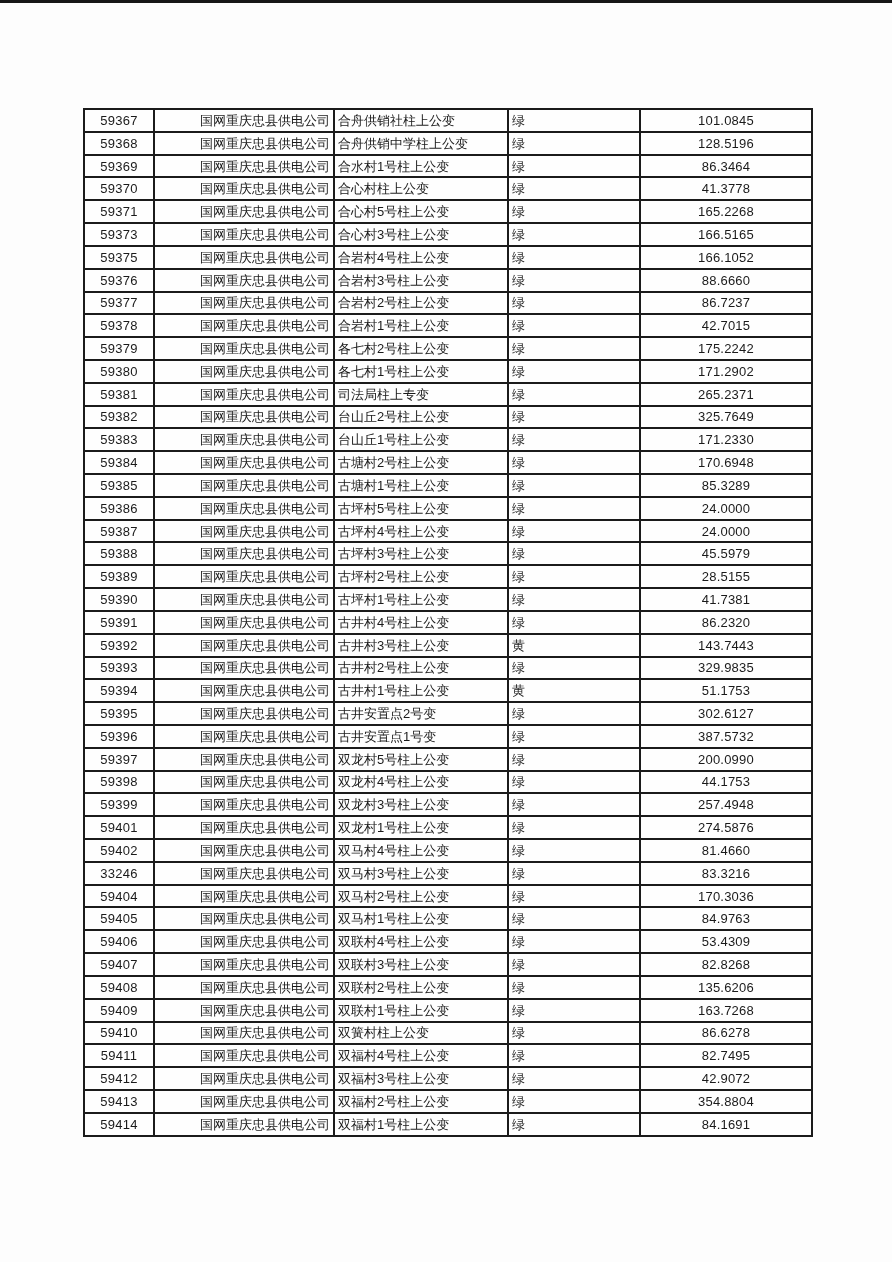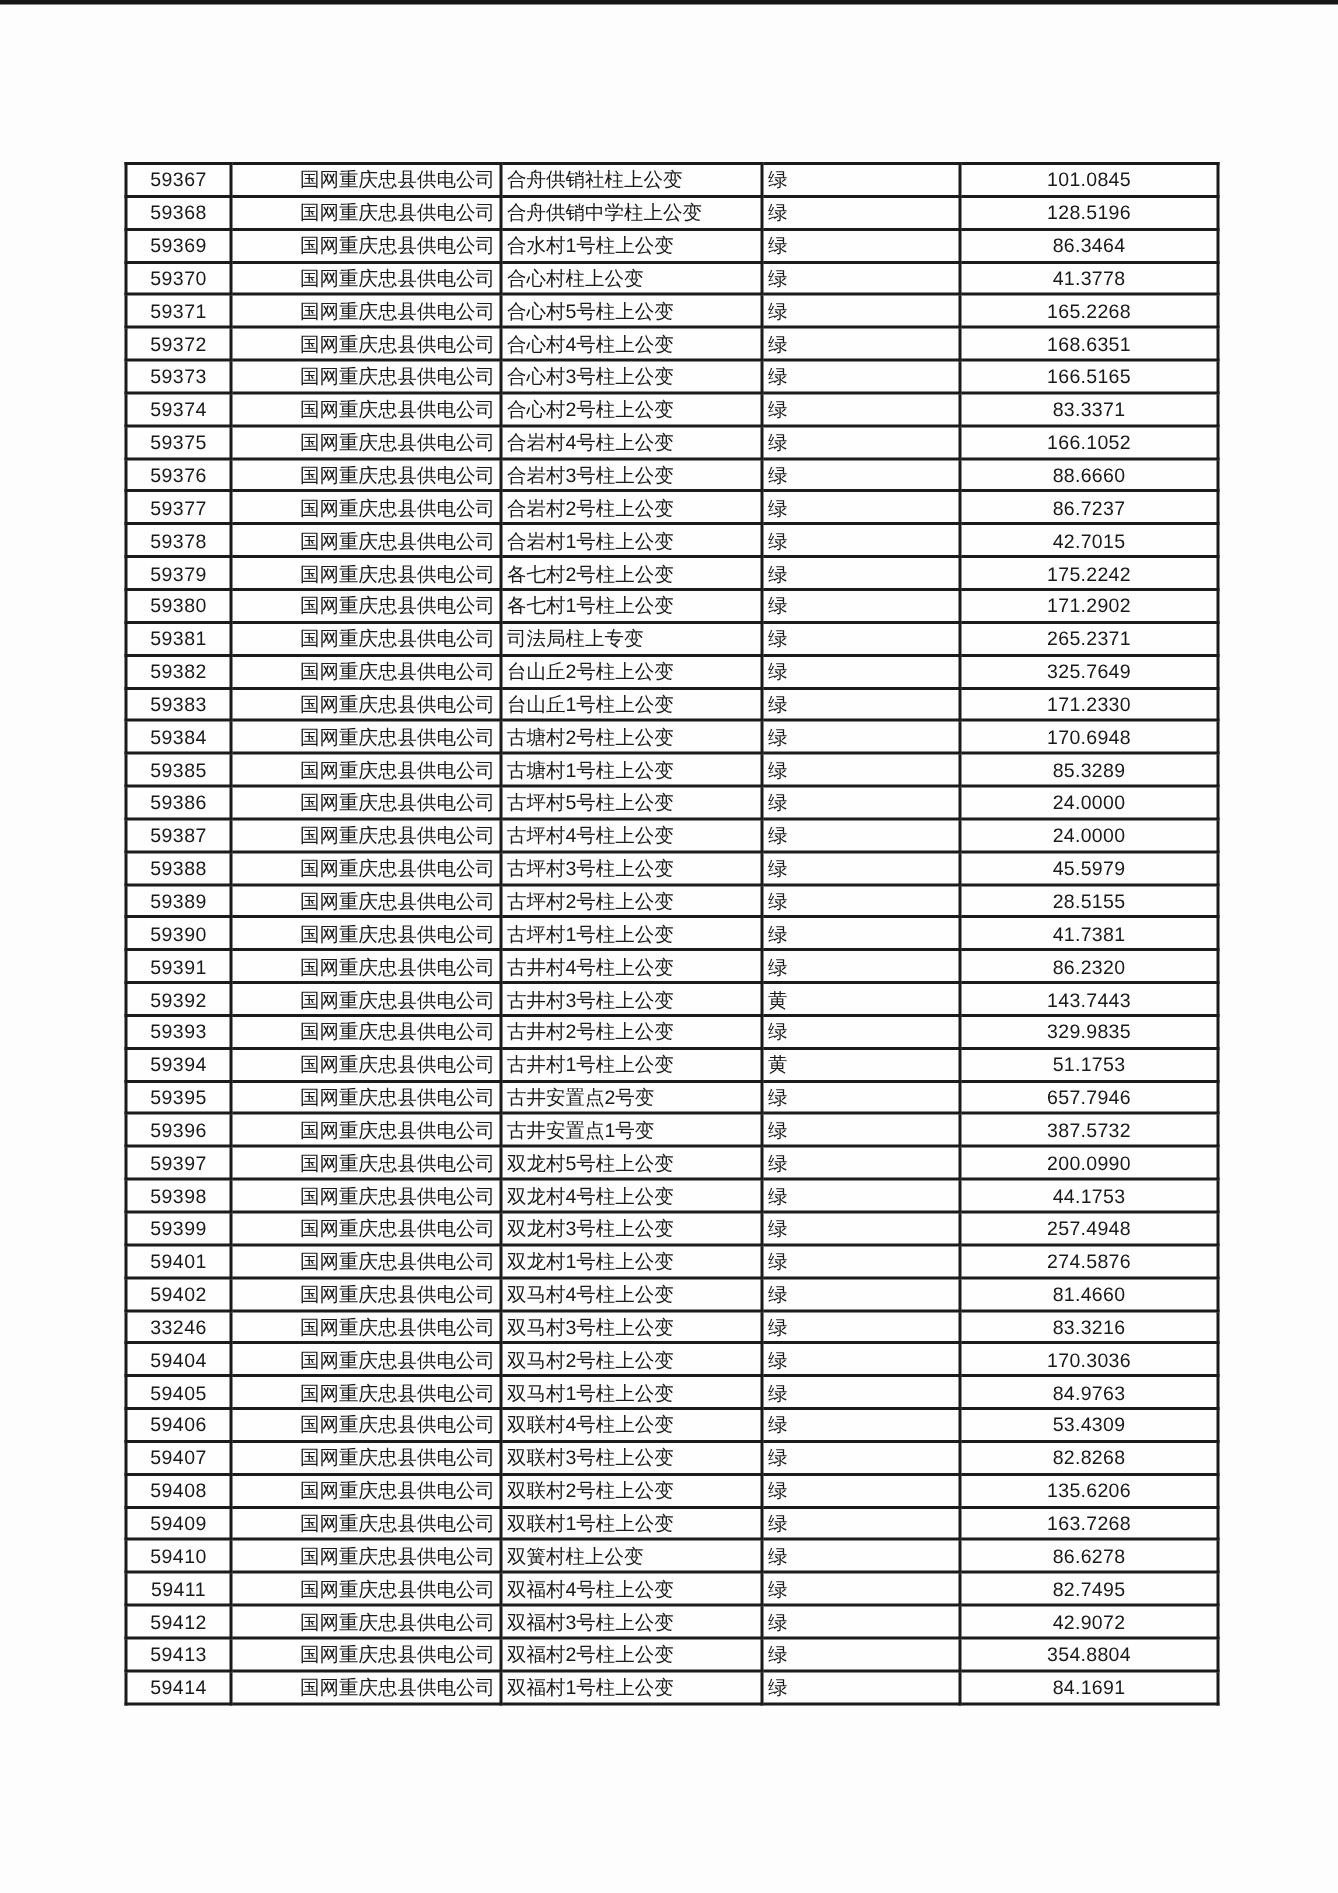--- a/index.html
+++ b/index.html
@@ -84,39 +84,25 @@
         <td class="col-value">41.3778</td>
       </tr>
       <tr>
         <td class="col-id">59371</td>
         <td class="col-company">国网重庆忠县供电公司</td>
         <td class="col-name">合心村5号柱上公变</td>
         <td class="col-status">绿</td>
         <td class="col-value">165.2268</td>
       </tr>
       <tr>
-        <td class="col-id">59372</td>
-        <td class="col-company">国网重庆忠县供电公司</td>
-        <td class="col-name">合心村4号柱上公变</td>
-        <td class="col-status">绿</td>
-        <td class="col-value">168.6351</td>
-      </tr>
-      <tr>
         <td class="col-id">59373</td>
         <td class="col-company">国网重庆忠县供电公司</td>
         <td class="col-name">合心村3号柱上公变</td>
         <td class="col-status">绿</td>
         <td class="col-value">166.5165</td>
-      </tr>
-      <tr>
-        <td class="col-id">59374</td>
-        <td class="col-company">国网重庆忠县供电公司</td>
-        <td class="col-name">合心村2号柱上公变</td>
-        <td class="col-status">绿</td>
-        <td class="col-value">83.3371</td>
       </tr>
       <tr>
         <td class="col-id">59375</td>
         <td class="col-company">国网重庆忠县供电公司</td>
         <td class="col-name">合岩村4号柱上公变</td>
         <td class="col-status">绿</td>
         <td class="col-value">166.1052</td>
       </tr>
       <tr>
         <td class="col-id">59376</td>
@@ -249,21 +235,21 @@
         <td class="col-company">国网重庆忠县供电公司</td>
         <td class="col-name">古井村1号柱上公变</td>
         <td class="col-status">黄</td>
         <td class="col-value">51.1753</td>
       </tr>
       <tr>
         <td class="col-id">59395</td>
         <td class="col-company">国网重庆忠县供电公司</td>
         <td class="col-name">古井安置点2号变</td>
         <td class="col-status">绿</td>
-        <td class="col-value">657.7946</td>
+        <td class="col-value">302.6127</td>
       </tr>
       <tr>
         <td class="col-id">59396</td>
         <td class="col-company">国网重庆忠县供电公司</td>
         <td class="col-name">古井安置点1号变</td>
         <td class="col-status">绿</td>
         <td class="col-value">387.5732</td>
       </tr>
       <tr>
         <td class="col-id">59397</td>

